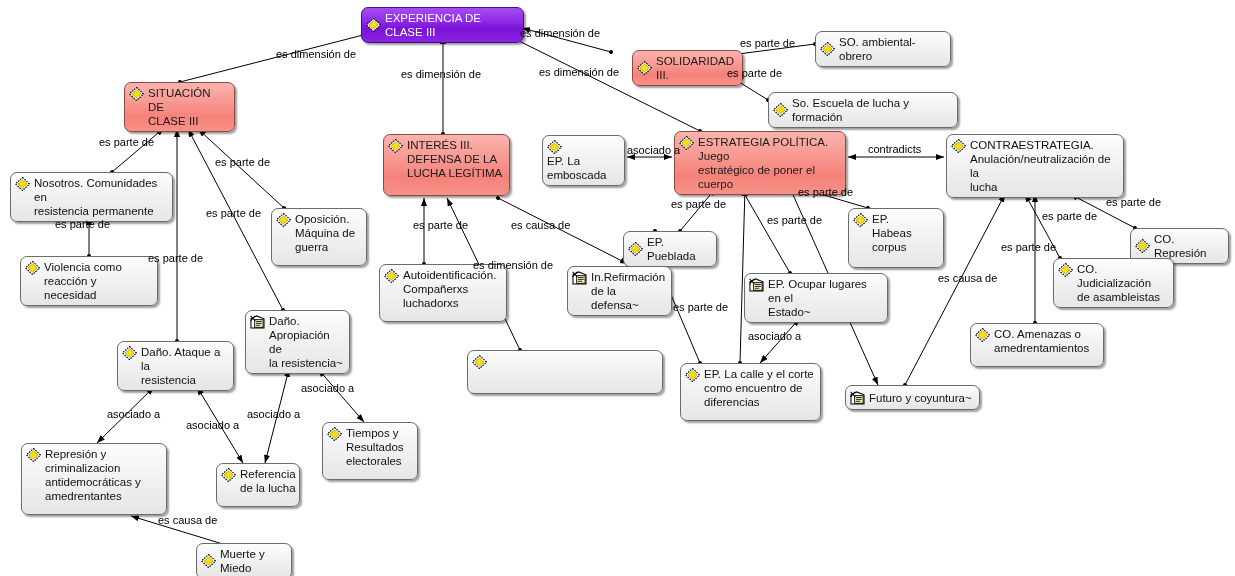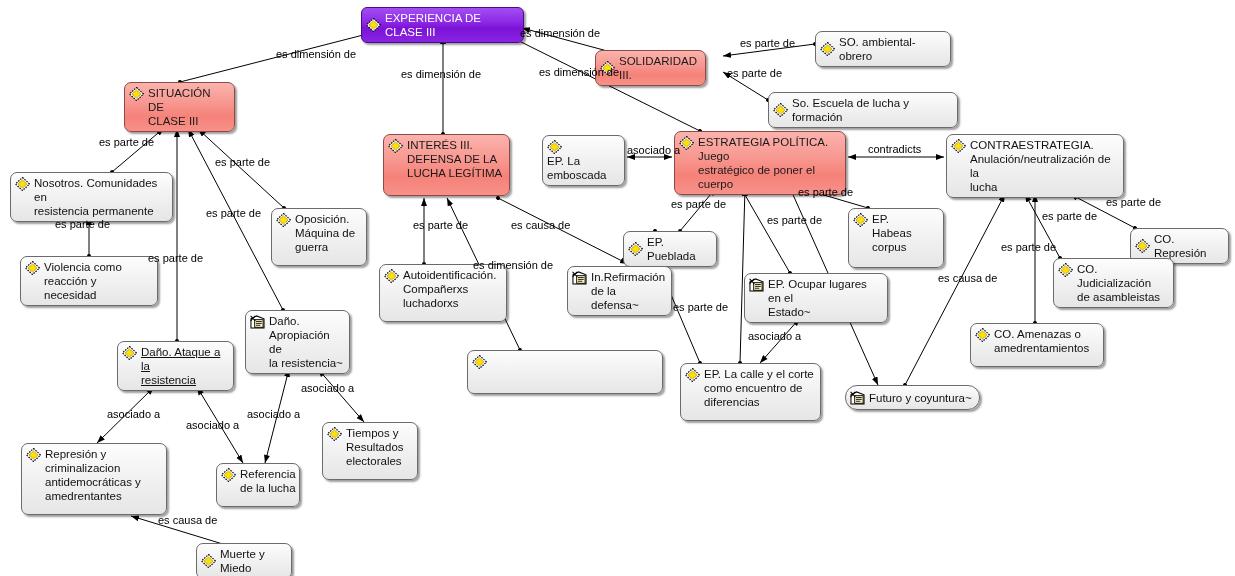--- a/index.html
+++ b/index.html
@@ -46,21 +46,20 @@
     white-space: pre-line;
   }
   .node.multiline { align-items: flex-start; }
   .node.multiline .ico { margin-top: 1px; }
 
   
   .node.purple {
     background: linear-gradient(to bottom, #a24ef0 0%, #8f2ce8 38%, #7b13d6 60%, #8a24e2 100%);
     border-color: #4a0b86;
     color: #ffffff;
-    border-radius: 6px;
   }
   .node.pink {
     background: linear-gradient(to bottom, #fbb3ad 0%, #f79790 42%, #f58279 70%, #f79189 100%);
     border-color: #8d4a45;
     color: #1a1a1a;
   }
   .elabel {
     position: absolute;
     font-family: "Liberation Sans", sans-serif;
     font-size: 11px;
@@ -126,21 +125,21 @@
   <div id="node-layer">
       <div class="node purple" style="left: 361px; top: 7px; width: 163px; min-height: 25px;">
         <span class="ico"><svg viewBox="0 0 16 15" width="15" height="14">
             <g>
               <path d="M8 0.5 L15.5 7.5 L8 14.5 L0.5 7.5 Z" fill="#ffffff" stroke="#000000" stroke-width="1.3" stroke-dasharray="1.6 1.3"></path>
               <path d="M8 3.2 L12.8 7.5 L8 11.8 L3.2 7.5 Z" fill="#ffe000" stroke="#b59a00" stroke-width="0.8"></path>
             </g>
           </svg></span>
         <span class="lbl">EXPERIENCIA DE CLASE III</span>
       </div>
-      <div class="node pink" style="left: 595px; top: 50px; width: 111px; min-height: 24px;">
+      <div class="node pink" style="left: 632px; top: 50px; width: 111px; min-height: 24px;">
         <span class="ico"><svg viewBox="0 0 16 15" width="15" height="14">
             <g>
               <path d="M8 0.5 L15.5 7.5 L8 14.5 L0.5 7.5 Z" fill="#ffffff" stroke="#000000" stroke-width="1.3" stroke-dasharray="1.6 1.3"></path>
               <path d="M8 3.2 L12.8 7.5 L8 11.8 L3.2 7.5 Z" fill="#ffe000" stroke="#b59a00" stroke-width="0.8"></path>
             </g>
           </svg></span>
         <span class="lbl">SOLIDARIDAD III.</span>
       </div>
       <div class="node " style="left: 815px; top: 31px; width: 136px; min-height: 24px;">
         <span class="ico"><svg viewBox="0 0 16 15" width="15" height="14">
@@ -334,21 +333,21 @@
       <div class="node  multiline" style="left: 970px; top: 323px; width: 134px; min-height: 44px;">
         <span class="ico"><svg viewBox="0 0 16 15" width="15" height="14">
             <g>
               <path d="M8 0.5 L15.5 7.5 L8 14.5 L0.5 7.5 Z" fill="#ffffff" stroke="#000000" stroke-width="1.3" stroke-dasharray="1.6 1.3"></path>
               <path d="M8 3.2 L12.8 7.5 L8 11.8 L3.2 7.5 Z" fill="#ffe000" stroke="#b59a00" stroke-width="0.8"></path>
             </g>
           </svg></span>
         <span class="lbl">CO. Amenazas o
 amedrentamientos</span>
       </div>
-      <div class="node  multiline" style="left: 117px; top: 341px; width: 117px; min-height: 45px; text-decoration: underline;">
+      <div class="node  multiline" style="left: 117px; top: 341px; width: 117px; min-height: 45px;">
         <span class="ico"><svg viewBox="0 0 16 15" width="15" height="14">
             <g>
               <path d="M8 0.5 L15.5 7.5 L8 14.5 L0.5 7.5 Z" fill="#ffffff" stroke="#000000" stroke-width="1.3" stroke-dasharray="1.6 1.3"></path>
               <path d="M8 3.2 L12.8 7.5 L8 11.8 L3.2 7.5 Z" fill="#ffe000" stroke="#b59a00" stroke-width="0.8"></path>
             </g>
           </svg></span>
         <span class="lbl">Daño. Ataque a la
 resistencia</span>
       </div>
       <div class="node  multiline" style="left: 467px; top: 350px; width: 196px; min-height: 44px;">
@@ -374,21 +373,21 @@
         <span class="ico"><svg viewBox="0 0 16 15" width="15" height="14">
             <g>
               <path d="M8 0.5 L15.5 7.5 L8 14.5 L0.5 7.5 Z" fill="#ffffff" stroke="#000000" stroke-width="1.3" stroke-dasharray="1.6 1.3"></path>
               <path d="M8 3.2 L12.8 7.5 L8 11.8 L3.2 7.5 Z" fill="#ffe000" stroke="#b59a00" stroke-width="0.8"></path>
             </g>
           </svg></span>
         <span class="lbl">Tiempos y
 Resultados
 electorales</span>
       </div>
-      <div class="node " style="left: 845px; top: 385px; width: 135px; min-height: 25px; border-radius: 12px;">
+      <div class="node " style="left: 845px; top: 385px; width: 135px; min-height: 25px;">
         <span class="ico"><svg viewBox="0 0 16 15" width="15" height="14">
             <g>
               <path d="M1 4 L7 1 L15 4 L15 14 L1 14 Z" fill="#ffffff" stroke="#000000" stroke-width="1.1"></path>
               <rect x="5" y="5" width="9" height="8.2" fill="#fff6c0" stroke="#000000" stroke-width="1"></rect>
               <path d="M6.4 7 H12.6 M6.4 9 H12.6 M6.4 11 H11" stroke="#000000" stroke-width="0.9"></path>
               <path d="M0.6 1 L5.6 6.2 M5.6 1 L0.6 6.2" stroke="#000000" stroke-width="1.1"></path>
             </g>
           </svg></span>
         <span class="lbl">Futuro y coyuntura~</span>
       </div>

